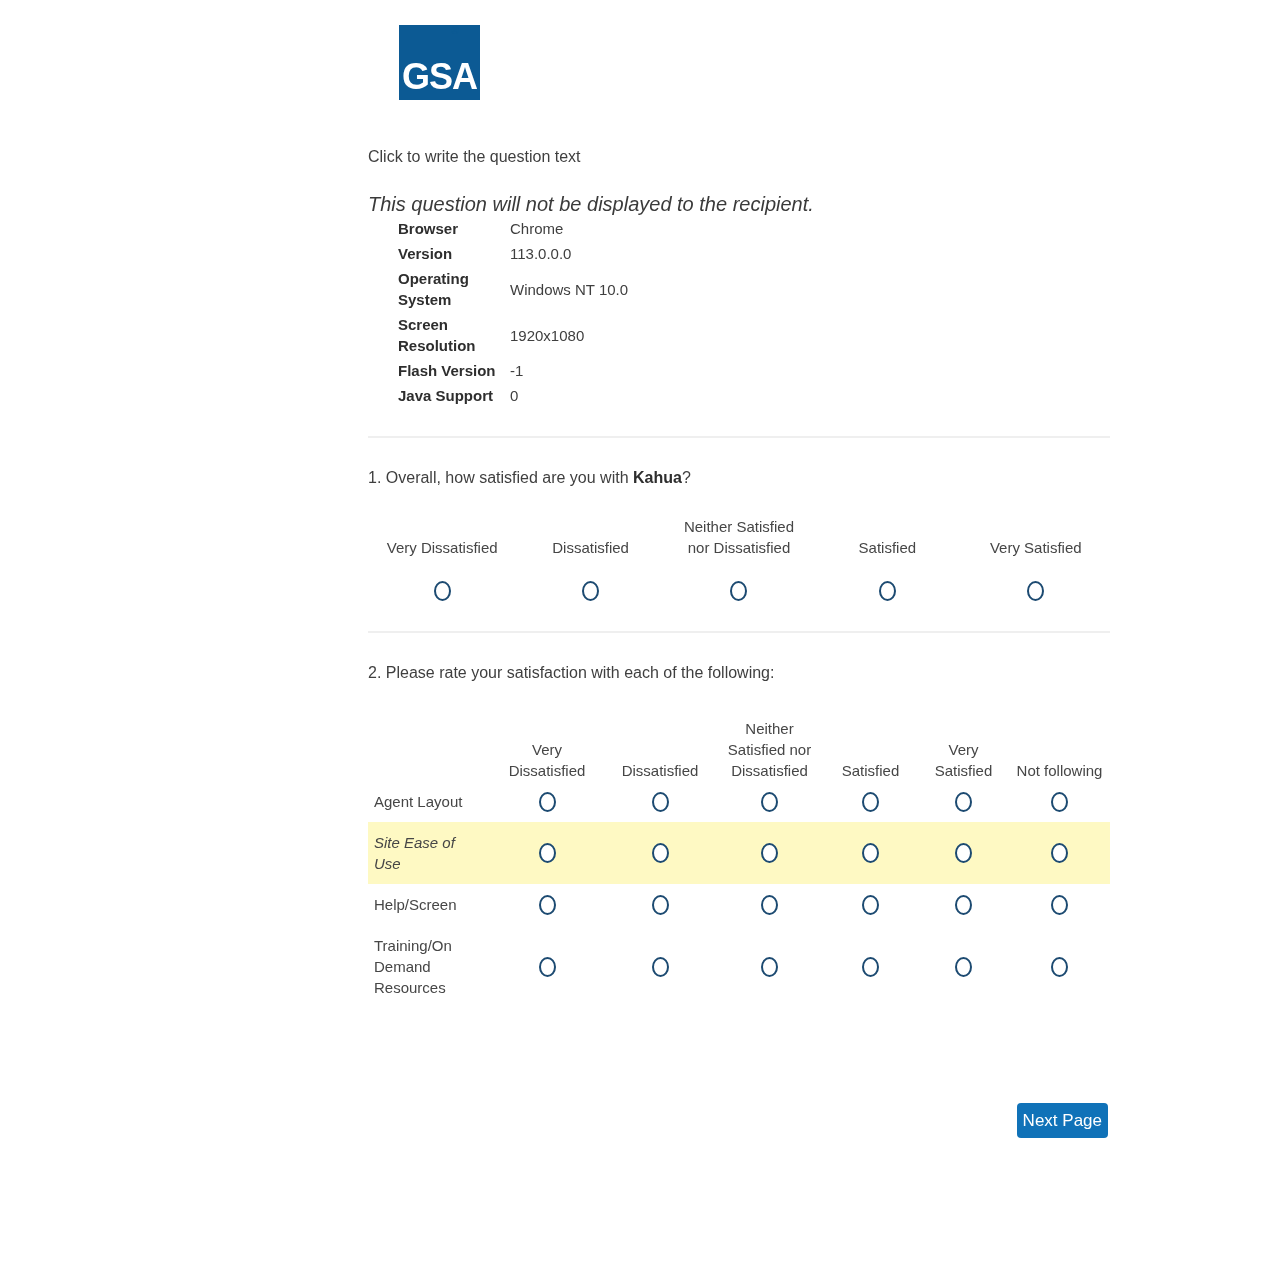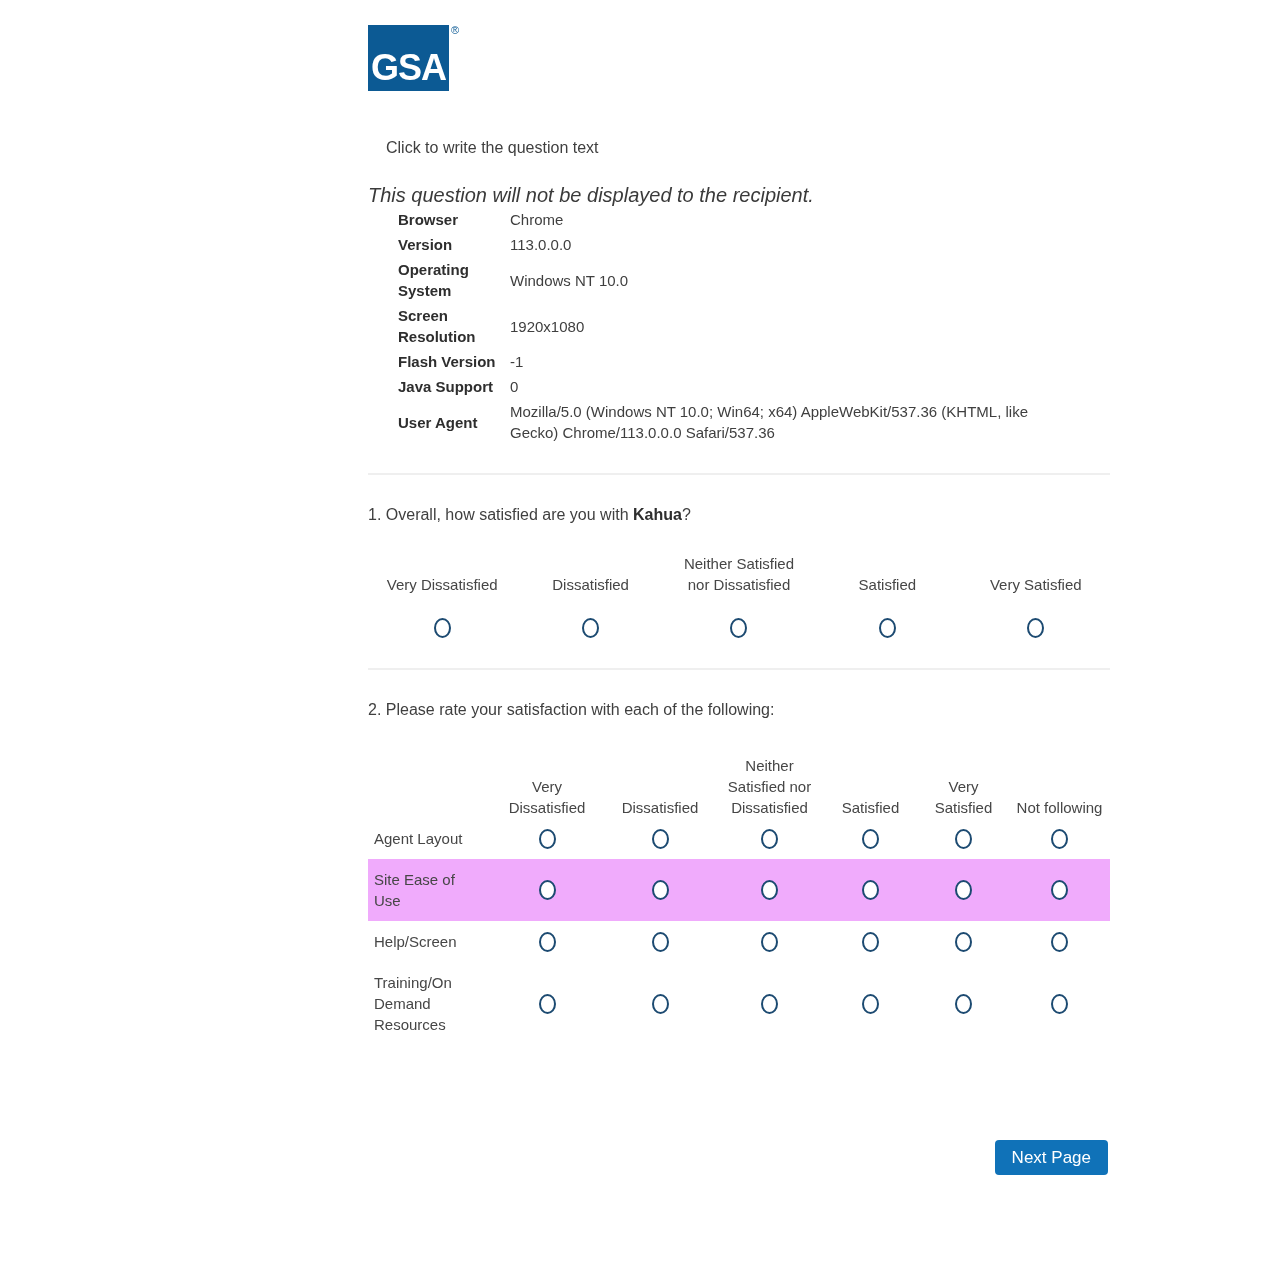--- a/index.html
+++ b/index.html
@@ -4,33 +4,33 @@
 <style>
   * { margin: 0; padding: 0; box-sizing: border-box; }
   html, body { background: #ffffff; width: 1270px; height: 1272px; overflow: hidden; }
   body { font-family: "Liberation Sans", sans-serif; color: #3f3f3f; font-size: 15px; }
 
   .container { width: 742px; margin-left: 368px; }
 
   
   .logo-wrap { margin-top: 25px; position: relative; width: 95px; }
   .logo-square {
-    width: 81px; height: 66px; background: #0c5a94;
-    display: flex; align-items: flex-end; justify-content: center;
+    width: 81px; height: 75px; background: #0c5a94;
+    display: flex; align-items: flex-end; justify-content: center; margin-left: 31px;
   }
   .logo-text {
     color: #ffffff; font-weight: bold; font-size: 36px; letter-spacing: -1px;
     line-height: 1; padding-bottom: 5px;
   }
   .logo-reg {
     position: absolute; top: -1px; left: 83px; font-size: 11px; color: #0c5a94;
   }
 
   
-  .q-text { margin-top: 48px; font-size: 16px; color: #3f3f3f; margin-left: 18px; }
+  .q-text { margin-top: 48px; font-size: 16px; color: #3f3f3f; }
   .q-note { margin-top: 27px; font-style: italic; font-size: 20px; color: #3a3a3a; }
 
   .meta-table { border-collapse: collapse; }
   .meta-table td { vertical-align: middle; padding: 2px 0; line-height: 21px; }
   .meta-label {
     width: 142px; font-weight: bold; color: #2e2e2e; white-space: pre-line;
     padding-left: 30px !important;
   }
   .meta-value { max-width: 545px; width: 545px; color: #3f3f3f; }
 
@@ -59,28 +59,28 @@
   
   .matrix { margin-top: 36px; }
   .matrix-header { display: flex; align-items: flex-end; }
   .matrix-row { display: flex; align-items: center; padding: 10px 0; }
   .m-label-col { width: 122px; padding-left: 6px; padding-right: 20px; line-height: 21px; color: #464646; }
   .m-col { display: flex; align-items: flex-end; justify-content: center; text-align: center;
            line-height: 21px; color: #464646; padding: 0 6px; }
   .m-col.c1 { width: 114px; } .m-col.c2 { width: 112px; } .m-col.c3 { width: 107px; }
   .m-col.c4 { width: 95px; }  .m-col.c5 { width: 91px; }  .m-col.c6 { width: 101px; }
   .matrix-row .m-col { align-items: center; }
-  .matrix-row.striped { background: #f0abfc; }
+  .matrix-row.striped { background: #fef9c3; font-style: italic; }
 
   
   .footer { margin-top: 95px; display: flex; justify-content: flex-end; padding-right: 2px; }
   .next-btn {
     background: #1072b8; color: #ffffff; border: none; border-radius: 4px;
     font-family: "Liberation Sans", sans-serif; font-size: 17px;
-    padding: 7px 17px; height: 35px; cursor: pointer;
+    padding: 7px 6px; height: 35px; cursor: pointer;
   }
 </style>
 </head>
 <body>
 
 <div class="container">
 
   <div class="logo-wrap">
     <div class="logo-square">
       <span class="logo-text">GSA</span>
@@ -111,24 +111,20 @@
 Resolution</td>
       <td class="meta-value">1920x1080</td>
     </tr>
     <tr>
       <td class="meta-label">Flash Version</td>
       <td class="meta-value">-1</td>
     </tr>
     <tr>
       <td class="meta-label">Java Support</td>
       <td class="meta-value">0</td>
-    </tr>
-    <tr>
-      <td class="meta-label">User Agent</td>
-      <td class="meta-value">Mozilla/5.0 (Windows NT 10.0; Win64; x64) AppleWebKit/537.36 (KHTML, like Gecko) Chrome/113.0.0.0 Safari/537.36</td>
     </tr>
   </tbody>
     </table>
 
   <hr class="divider divider-1">
 
   <div class="question-title"><span>1. Overall, how satisfied are you with </span><b>Kahua</b><span>?</span></div>
 
   <div class="q1-options">
     <div class="q1-col">

